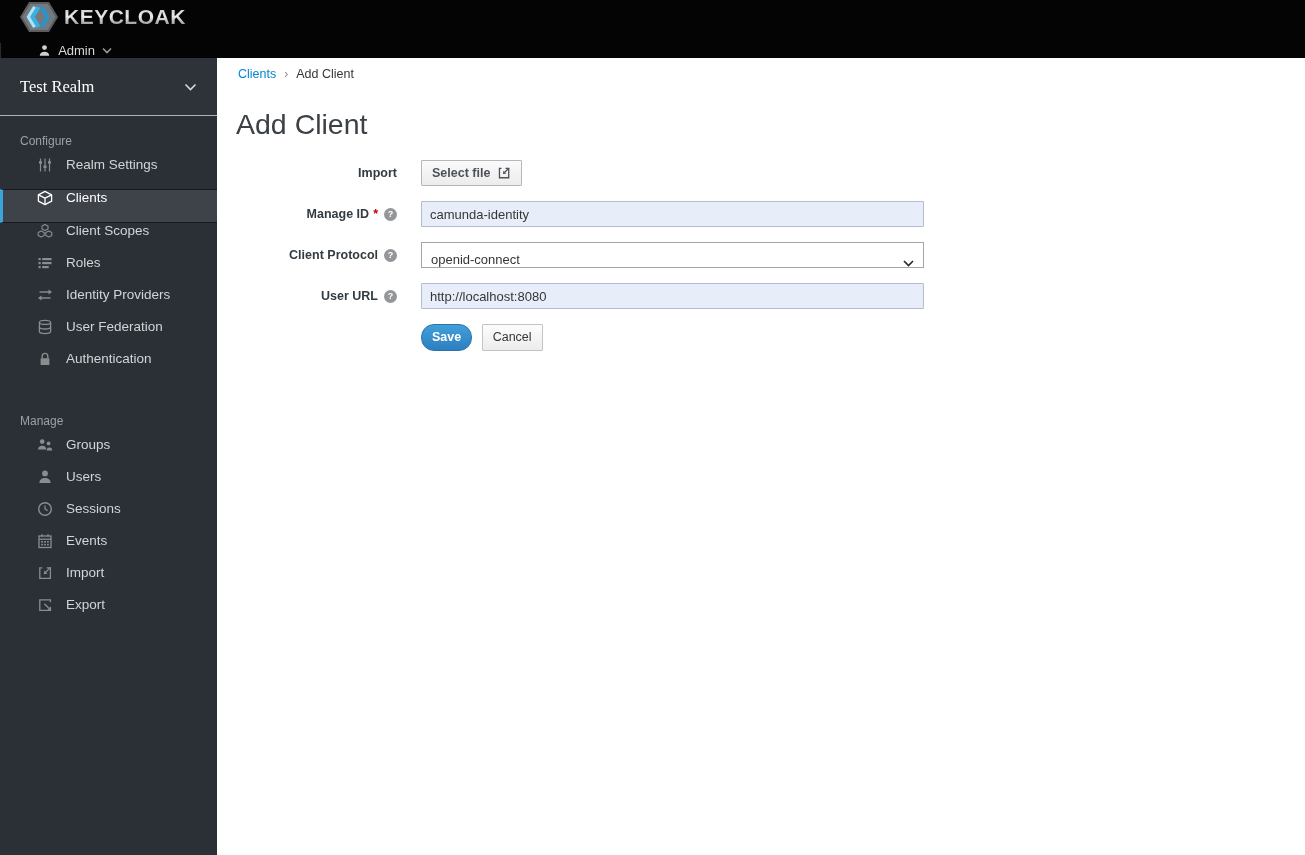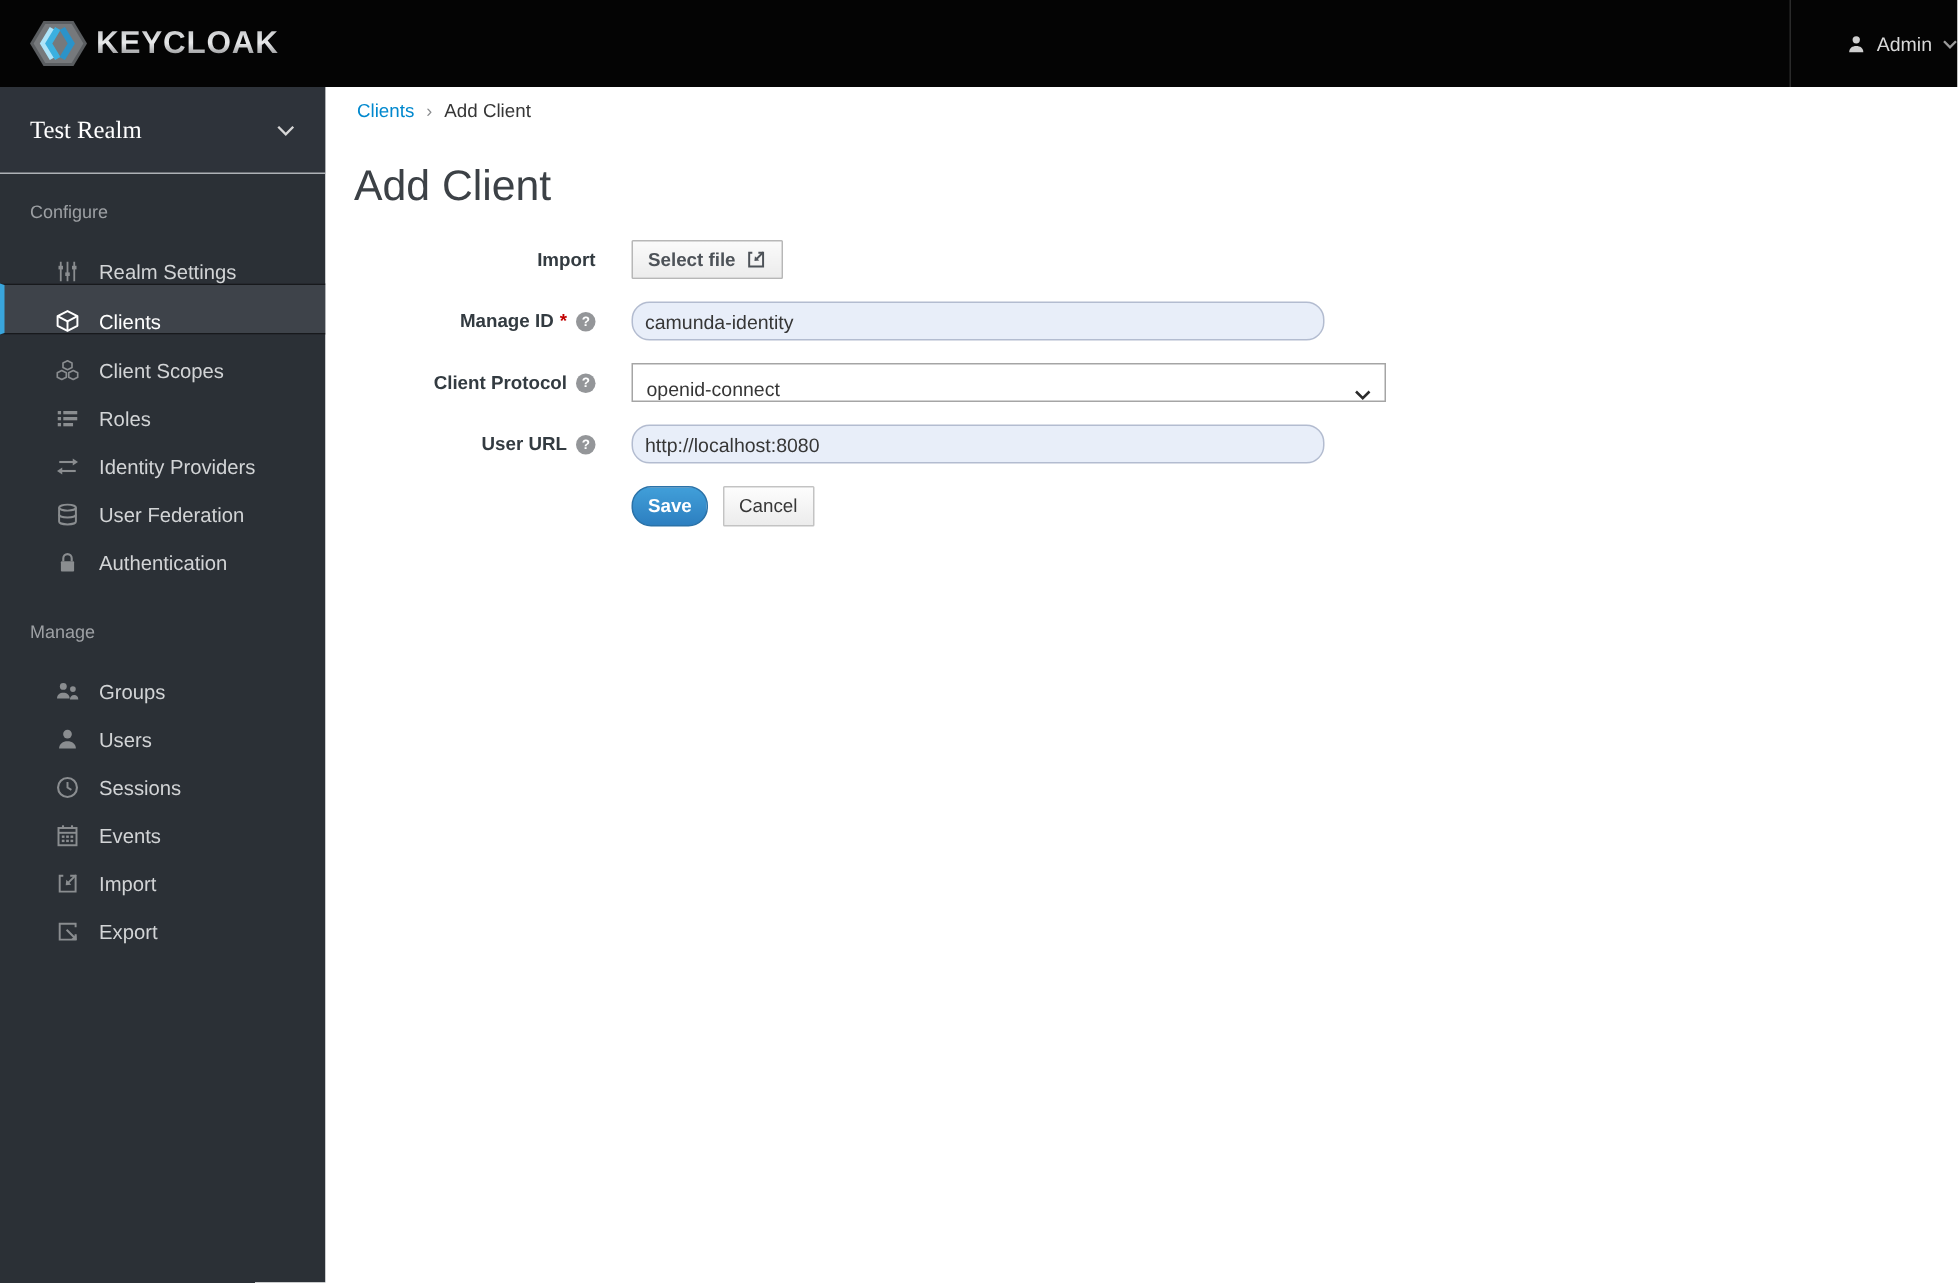--- a/index.html
+++ b/index.html
@@ -1,32 +1,32 @@
 <!DOCTYPE html>
 <html><head>
 <meta charset="utf-8">
 <style>
   * { margin:0; padding:0; box-sizing:border-box; }
   html,body { width:1305px; height:855px; }
   body { font-family:"Liberation Sans", sans-serif; background:#fff; position:relative; overflow:hidden; }
 
   
-  .topbar { position:absolute; top:0; left:0; width:1305px; height:58px; background:#040404; display:flex; justify-content:space-between; align-items:stretch; z-index:5; }
+  .topbar { position:absolute; top:0; left:0; width:1305px; height:58px; background:#040404; display:flex; justify-content:space-between; align-items:stretch; z-index:5;flex-direction:column; }
   .brand { display:flex; align-items:center; padding-left:20px; gap:2px; }
   .brand-word { font-size:21px; font-weight:700; letter-spacing:.5px; color:#b0b2b4;
     background:linear-gradient(180deg,#bcbec0 0%,#e9eaeb 48%,#6e7072 100%);
     -webkit-background-clip:text; background-clip:text; -webkit-text-fill-color:transparent; }
   .user-menu { width:112px; border-left:1px solid #2a2a2a; display:flex; align-items:center; justify-content:flex-end; gap:7px; color:#d8d8d8; font-size:13px; cursor:pointer; }
   .user-menu svg { display:block; }
 
   
   .sidebar { position:absolute; top:58px; left:0; bottom:0; width:217px; background:#2b3036; }
   .realm-header { height:58px; background:#2e333a; border-bottom:1px solid #aeb2b6; display:flex; align-items:center; justify-content:space-between; padding:0 20px; color:#fff; font-size:16.5px; cursor:pointer;font-family:Liberation Serif, serif; }
   .nav-section-label { padding:18px 20px 9px 20px; color:#9da0a4; font-size:12px; }
-  .nav-item { height:32px; display:flex; align-items:flex-end; padding-left:33px; color:#d2d4d6; font-size:13.5px; cursor:pointer; border-left:3px solid transparent; }
+  .nav-item { height:32px; display:flex; align-items:flex-start; padding-left:33px; color:#d2d4d6; font-size:13.5px; cursor:pointer; border-left:3px solid transparent; }
   .nav-item .nav-icon { width:17px; display:flex; justify-content:center; color:#8a8d90; flex:none; }
   .nav-item .nav-label { margin-left:13px; white-space:nowrap; }
   .nav-item.active { background:#3e434a; border-top:1px solid #17191c; border-bottom:1px solid #17191c; border-left:3px solid #39a5dc; color:#fff; height:34px; }
   .nav-item.active .nav-icon { color:#fff; }
   .section-manage { margin-top:13px; }
 
   
   .content { position:absolute; left:217px; top:58px; right:0; bottom:0; background:#fff; }
   .breadcrumb { position:absolute; left:21px; top:9px; font-size:12.5px; display:flex; align-items:center; }
   .breadcrumb a { color:#0088ce; text-decoration:none; cursor:pointer; }
@@ -35,21 +35,21 @@
   .page-title { position:absolute; left:19px; top:50px; font-size:28.5px; font-weight:300; color:#3c4146; }
 
   .form { position:absolute; left:21px; top:102px; }
   .form-row { display:flex; align-items:center; margin-bottom:15px; height:26px; }
   .form-label { width:159px; display:flex; justify-content:flex-end; align-items:center; font-size:12.5px; font-weight:700; color:#333b41; }
   .req { color:#c00000; margin-left:4px; }
   .help { width:13px; height:13px; border-radius:50%; background:#949699; color:#fff; font-size:9px; font-weight:700; line-height:13px; text-align:center; margin-left:6px; flex:none; cursor:default; }
   .form-control { margin-left:24px; }
 
   .btn-file { height:26px; display:inline-flex; align-items:center; gap:7px; padding:0 10px; font-size:12.5px; font-weight:600; color:#4d5258; background:linear-gradient(180deg,#fafafa,#ececec); border:1px solid #b7b7b7; border-radius:1px; cursor:pointer; font-family:inherit; }
-  .text-input { width:462px; height:26px; border:1px solid #b3bcd0; background:#e8eef9; padding:0 8px; font-size:13px; color:#363636; font-family:inherit; border-radius:12px; }
+  .text-input { width:503px; height:26px; border:1px solid #b3bcd0; background:#e8eef9; padding:0 8px; font-size:13px; color:#363636; font-family:inherit; border-radius:1px; }
   .select { width:503px; height:26px; border:1px solid #a5a5a5; background:#fff; display:flex; align-items:flex-end; justify-content:space-between; padding:0 9px; font-size:13px; color:#363636; cursor:pointer; }
   .btn-save { height:27px; padding:0 10px; background:linear-gradient(180deg,#419fd9,#2d7fc0); border:1px solid #2a72a8; color:#fff; font-size:12.5px; font-weight:700; border-radius:13px; cursor:pointer; font-family:inherit; }
   .btn-cancel { height:27px; padding:0 10px; margin-left:5px; background:linear-gradient(180deg,#fdfdfd,#ececec); border:1px solid #c3c3c3; color:#363636; font-size:12.5px; border-radius:1px; cursor:pointer; font-family:inherit; }
 
   svg { overflow:visible; }
 </style>
 </head>
 <body>
 
 <div class="topbar">

